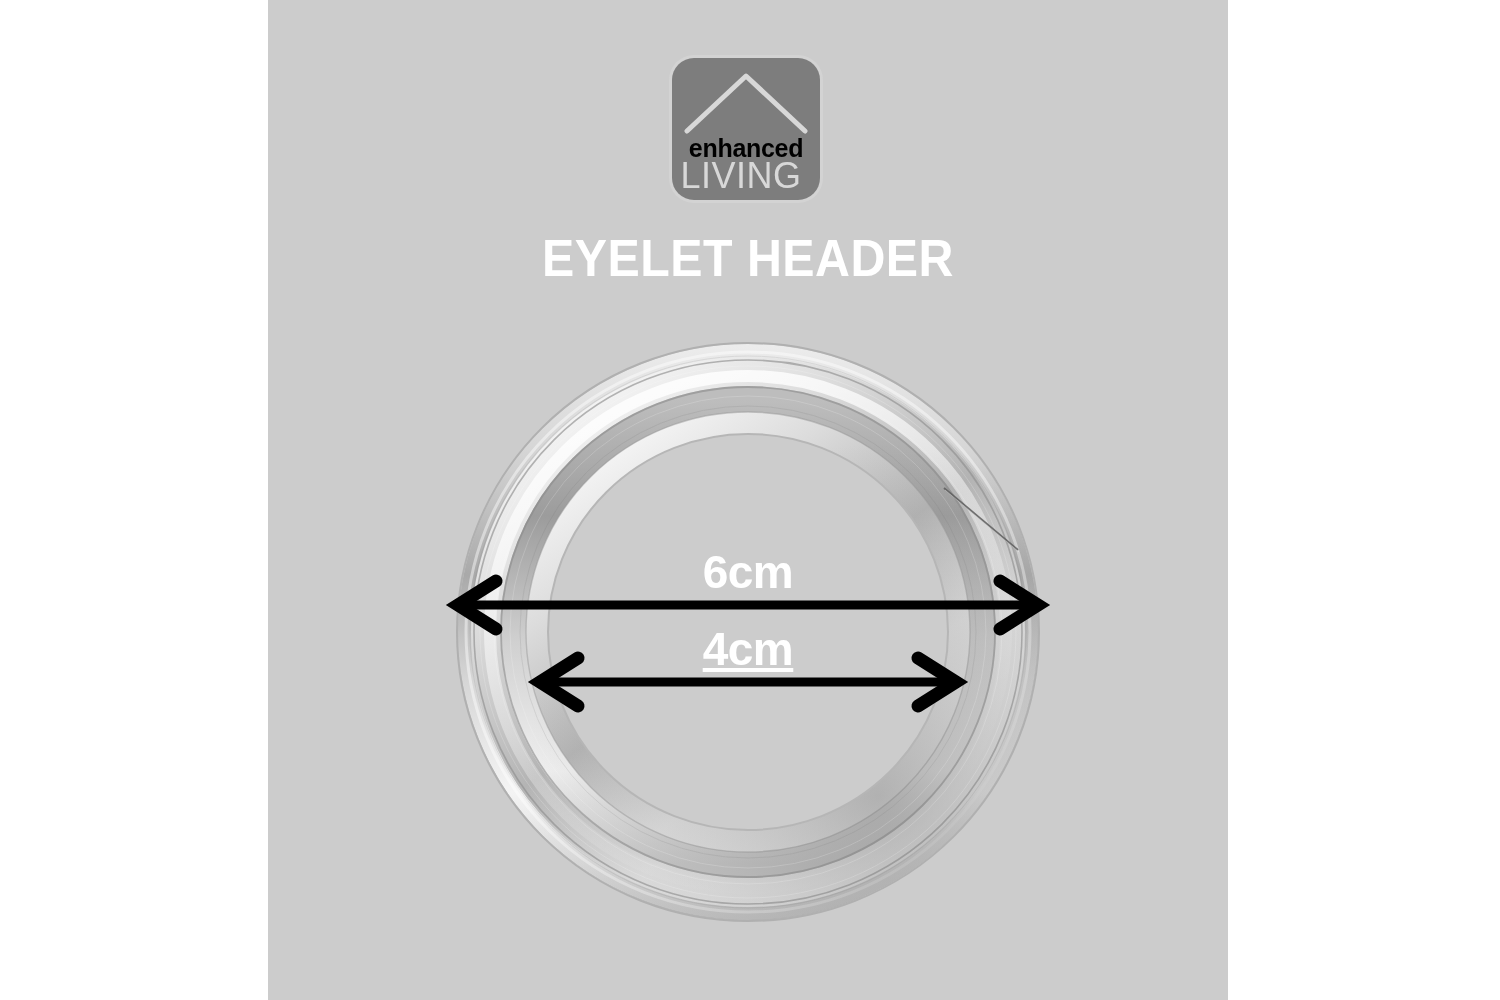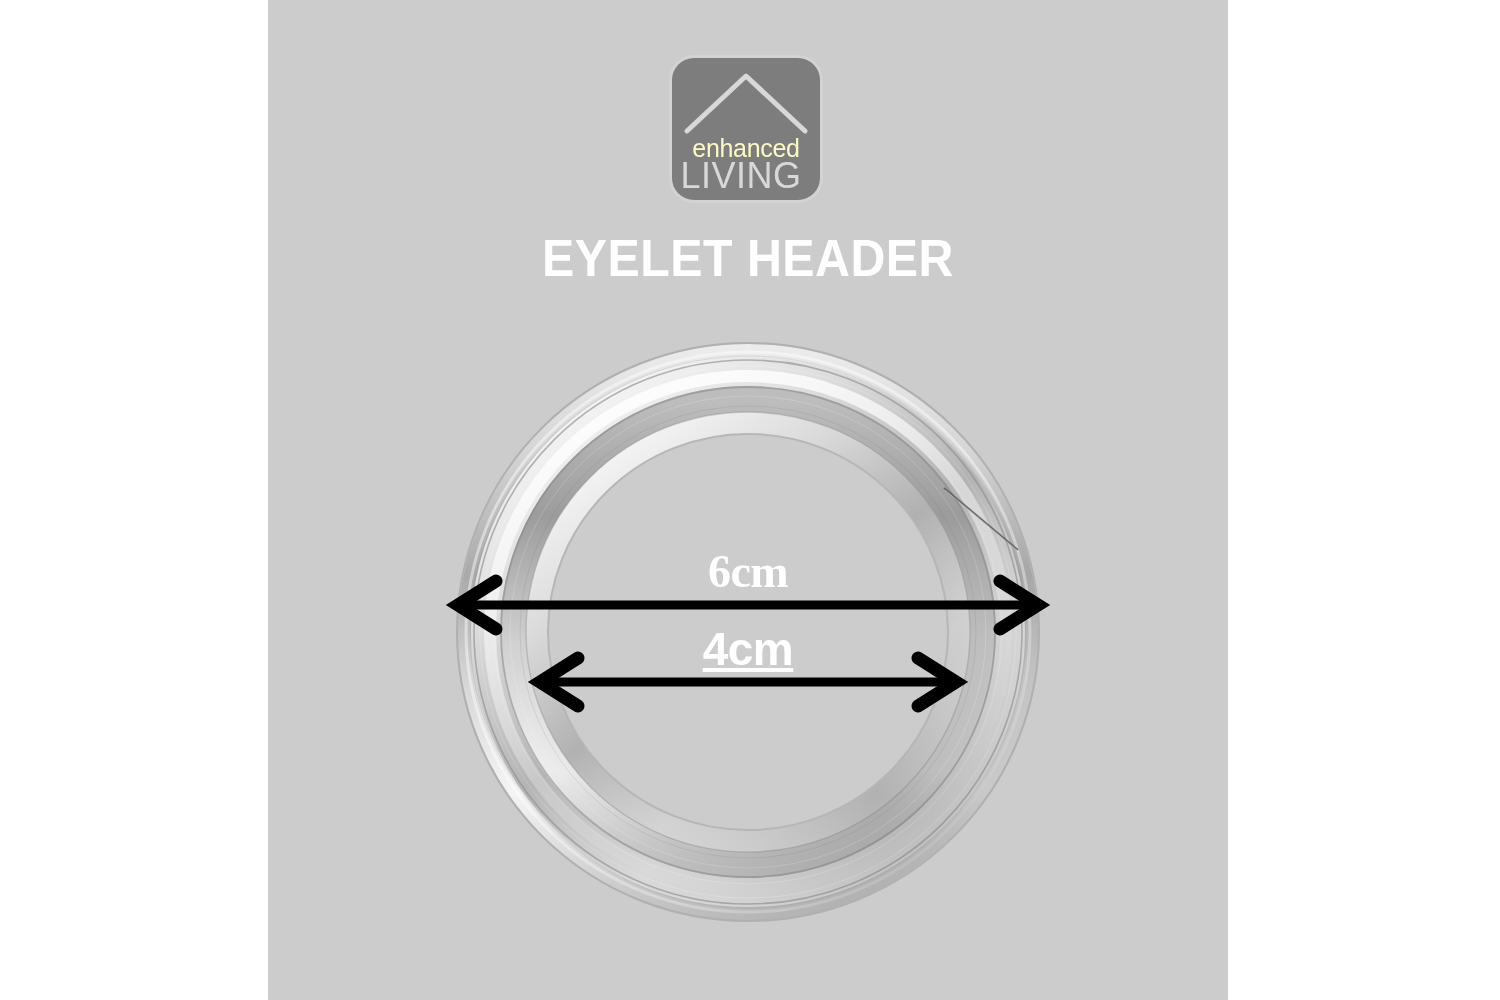--- a/index.html
+++ b/index.html
@@ -43,23 +43,23 @@
     top: 14px;
     width: 124px;
     height: 62px;
   }
   .logo-word-enhanced {
     position: absolute;
     left: 0;
     top: 78px;
     width: 148px;
     text-align: center;
-    color: #fef9c3;
+    color: #000000;
     font-size: 25px;
-    font-weight: 400;
+    font-weight: 700;
     letter-spacing: -0.3px;
     line-height: 1;
     font-family: "Liberation Sans", sans-serif;
   }
   .logo-word-living {
     position: absolute;
     left: 0;
     top: 100px;
     width: 138px;
     text-align: center;
@@ -109,21 +109,21 @@
   .dim-label {
     position: absolute;
     color: #ffffff;
     font-size: 46px;
     font-weight: bold;
     font-family: "Liberation Sans", sans-serif;
     letter-spacing: -0.5px;
     white-space: nowrap;
     text-align: center;
   }
-  .dim-label-outer { left: 268px; top: 545px; width: 960px; font-family: Liberation Serif, serif; }
+  .dim-label-outer { left: 268px; top: 545px; width: 960px; }
   .dim-label-inner { left: 268px; top: 622px; width: 960px; text-decoration: underline; }
 </style>
 </head>
 <body>
 
 <div class="stage">
 
   <div class="panel"></div>
 
   <div class="logo">

